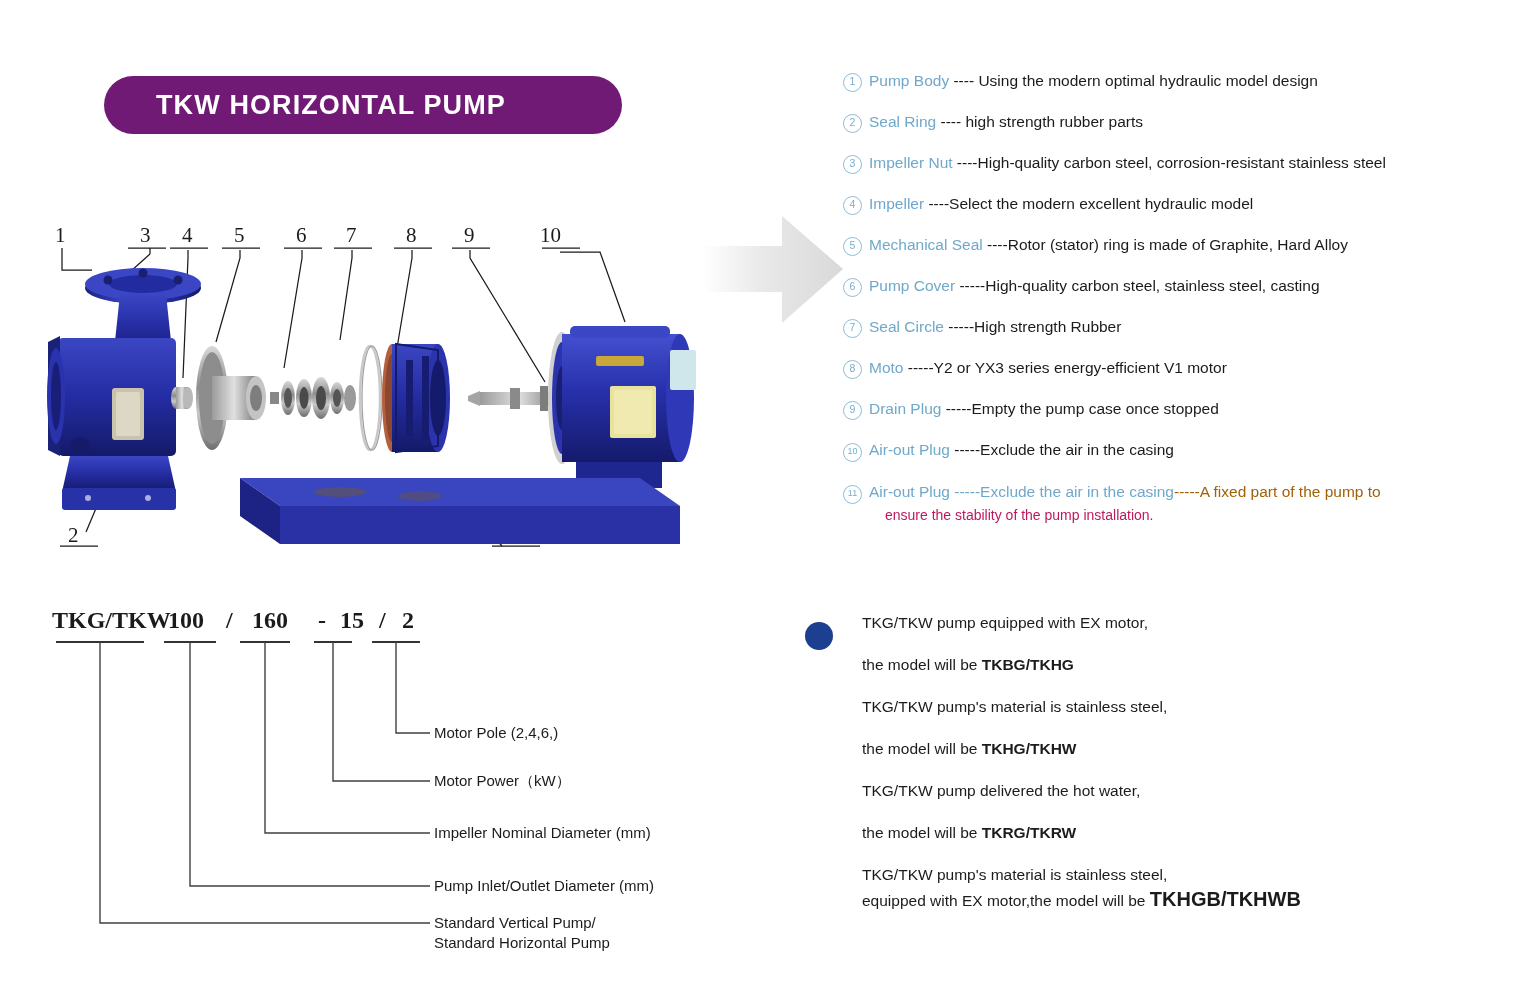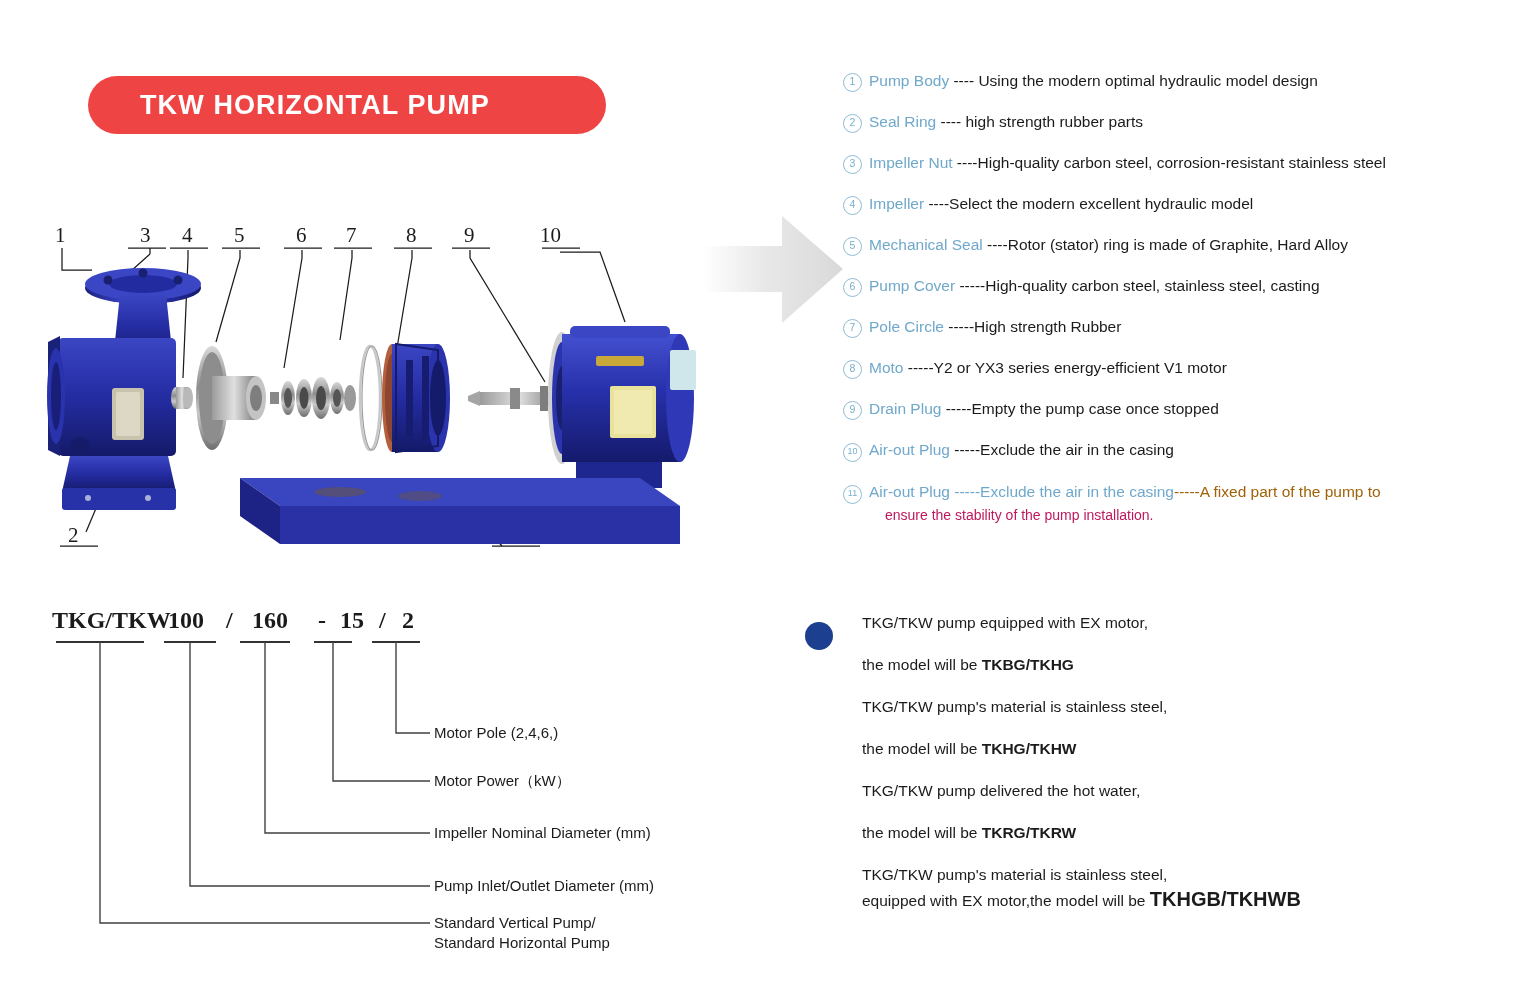--- a/index.html
+++ b/index.html
@@ -6,22 +6,22 @@
   body{
     width:1513px;height:1000px;position:relative;overflow:hidden;
     background:#ffffff;
     font-family:"Liberation Sans", sans-serif;
     color:#1b1b1b;
   }
   .abs{position:absolute;}
 
   
   #title-pill{
-    left:88px;top:76px;width:518px;height:58px;
-    background:#ef4444;border-radius:29px;
+    left:104px;top:76px;width:518px;height:58px;
+    background:#701a75;border-radius:29px;
     display:flex;align-items:center;
   }
   #title-pill .t{
     margin-left:52px;font-size:27px;font-weight:bold;letter-spacing:1.1px;
     color:#ffffff;
   }
 
   
   #explode{left:40px;top:210px;width:660px;height:360px;}
   #explode svg{display:block;}
@@ -300,21 +300,21 @@
 
   <div class="lrow">
     <span class="lnum">5</span><span class="lname">Mechanical Seal</span><span class="ldesc"> ----Rotor (stator) ring is made of Graphite, Hard Alloy</span>
   </div>
 
   <div class="lrow">
     <span class="lnum">6</span><span class="lname">Pump Cover</span><span class="ldesc"> -----High-quality carbon steel, stainless steel, casting</span>
   </div>
 
   <div class="lrow">
-    <span class="lnum">7</span><span class="lname">Pole Circle</span><span class="ldesc"> -----High strength Rubber</span>
+    <span class="lnum">7</span><span class="lname">Seal Circle</span><span class="ldesc"> -----High strength Rubber</span>
   </div>
 
   <div class="lrow">
     <span class="lnum">8</span><span class="lname">Moto</span><span class="ldesc"> -----Y2 or YX3 series energy-efficient V1 motor</span>
   </div>
 
   <div class="lrow">
     <span class="lnum">9</span><span class="lname">Drain Plug</span><span class="ldesc"> -----Empty the pump case once stopped</span>
   </div>
 

